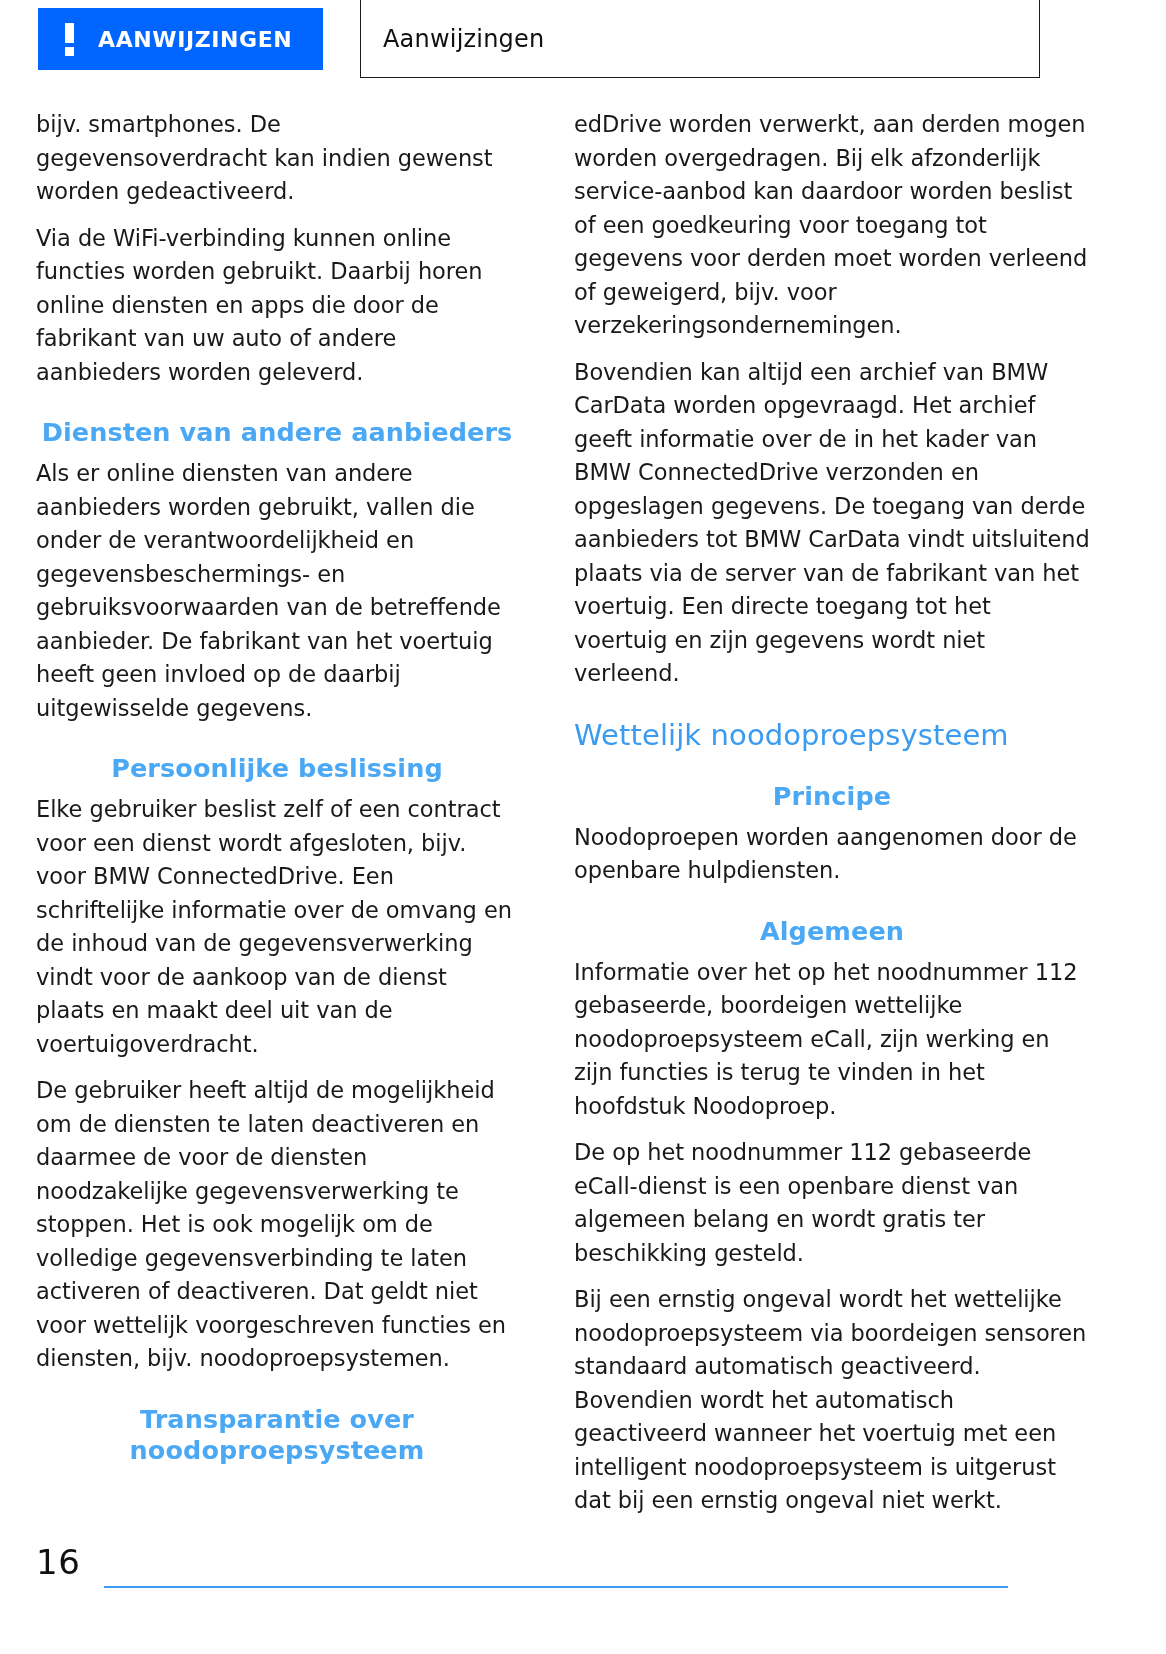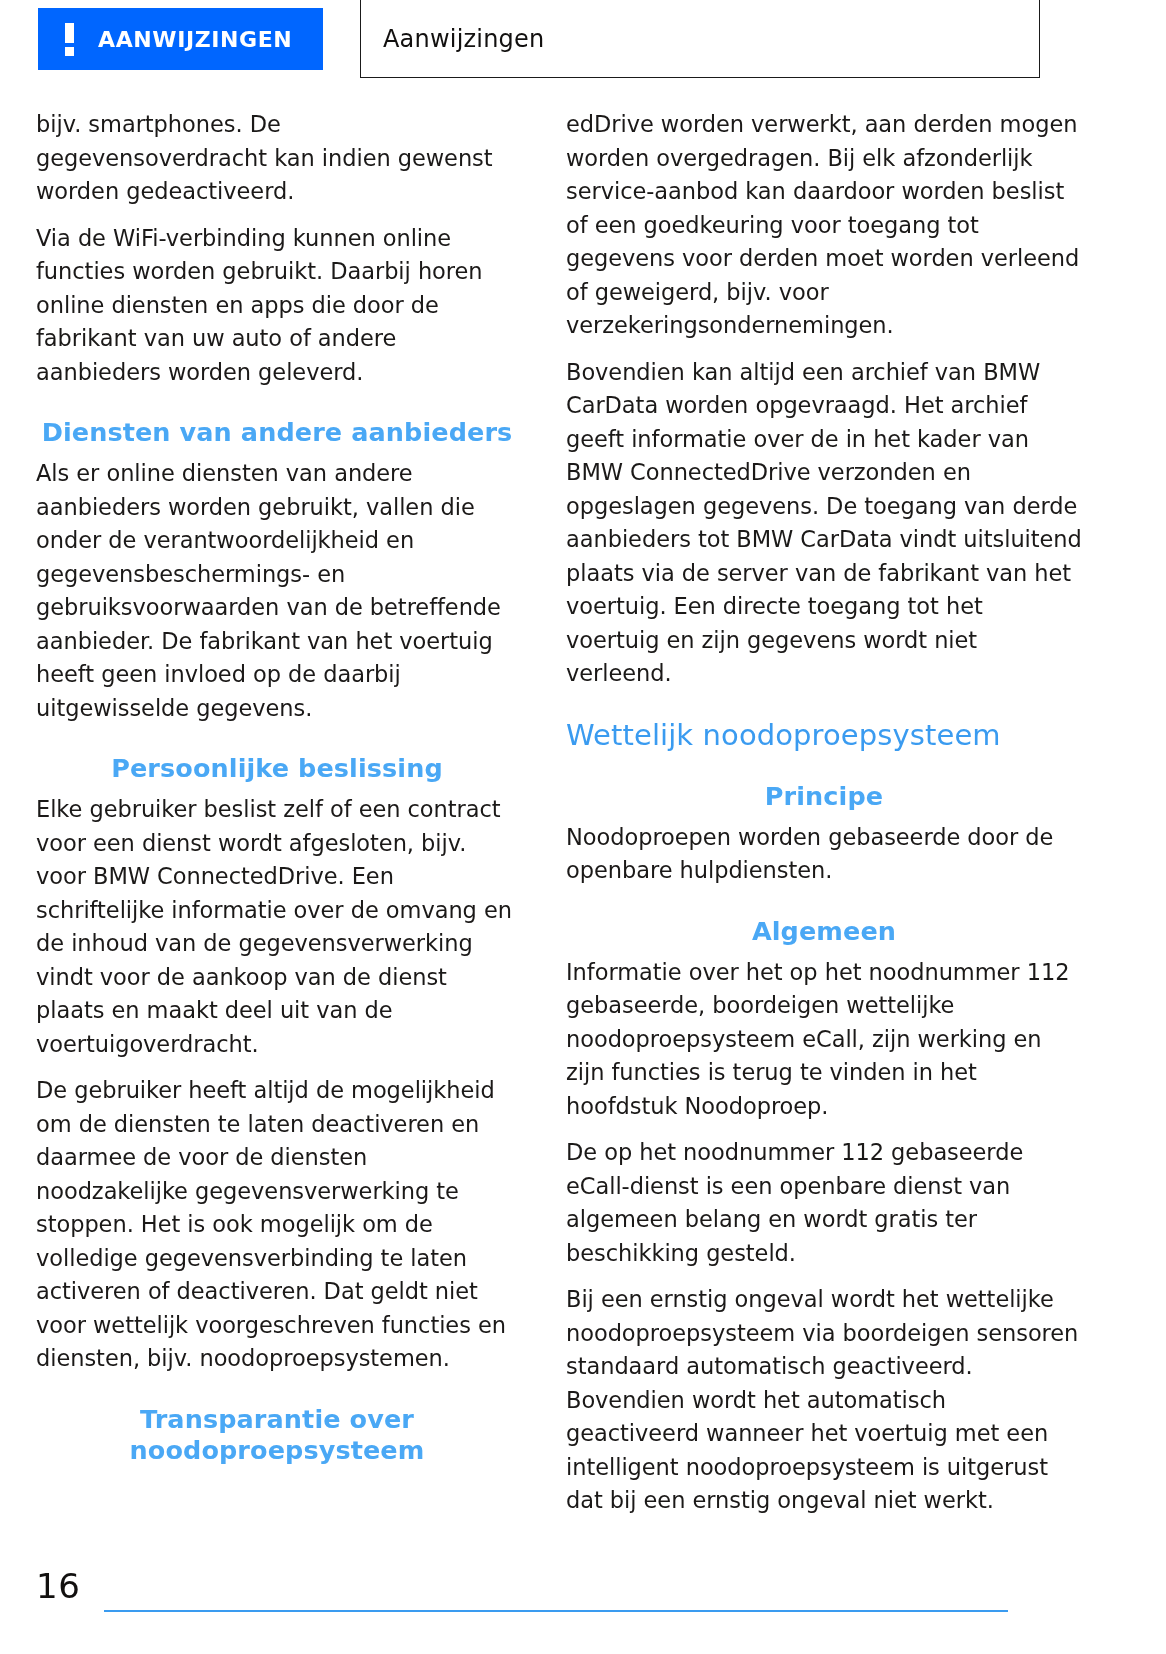--- a/index.html
+++ b/index.html
@@ -95,21 +95,21 @@
   }
 
   
   .content {
     position: absolute;
     top: 108px;
     left: 0;
     width: 1166px;
     height: 1350px;
     display: flex;
-    gap: 0;
+    gap: 8px;
   }
   .column {
     box-sizing: border-box;
   }
   .column-left {
     width: 552px;
     padding-left: 36px;
     padding-right: 34px;
   }
   .column-right {
@@ -147,21 +147,21 @@
   .column-left h2.heading-sub:first-child,
   .column-left p.body-text:first-child,
   .column-right p.body-text:first-child {
     margin-top: 0;
   }
 
   
   .page-footer {
     position: absolute;
     left: 0;
-    bottom: 40px;
+    bottom: 64px;
     width: 1038px;
     height: 60px;
   }
   .page-number {
     position: absolute;
     left: 36px;
     bottom: 8px;
     font-size: 34px;
     color: #12100f;
     font-weight: normal;
@@ -214,21 +214,21 @@
   </div>
 
   <div class="column column-right">
 
     <p class="body-text">edDrive worden verwerkt, aan derden mogen worden overgedragen. Bij elk afzonderlijk service-aanbod kan daardoor worden beslist of een goedkeuring voor toegang tot gegevens voor derden moet worden verleend of geweigerd, bijv. voor verzekeringsondernemingen.</p>
     <p class="body-text">Bovendien kan altijd een archief van BMW CarData worden opgevraagd. Het archief geeft informatie over de in het kader van BMW ConnectedDrive verzonden en opgeslagen gegevens. De toegang van derde aanbieders tot BMW CarData vindt uitsluitend plaats via de server van de fabrikant van het voertuig. Een directe toegang tot het voertuig en zijn gegevens wordt niet verleend.</p>
 
     <h1 class="heading-major">Wettelijk noodoproepsysteem</h1>
 
     <h2 class="heading-sub">Principe</h2>
-    <p class="body-text">Noodoproepen worden gebaseerde door de openbare hulpdiensten.</p>
+    <p class="body-text">Noodoproepen worden aangenomen door de openbare hulpdiensten.</p>
 
     <h2 class="heading-sub">Algemeen</h2>
     <p class="body-text">Informatie over het op het noodnummer 112 gebaseerde, boordeigen wettelijke noodoproepsysteem eCall, zijn werking en zijn functies is terug te vinden in het hoofdstuk Noodoproep.</p>
     <p class="body-text">De op het noodnummer 112 gebaseerde eCall-dienst is een openbare dienst van algemeen belang en wordt gratis ter beschikking gesteld.</p>
     <p class="body-text">Bij een ernstig ongeval wordt het wettelijke noodoproepsysteem via boordeigen sensoren standaard automatisch geactiveerd. Bovendien wordt het automatisch geactiveerd wanneer het voertuig met een intelligent noodoproepsysteem is uitgerust dat bij een ernstig ongeval niet werkt.</p>
 
   </div>
 
 </div>
 

